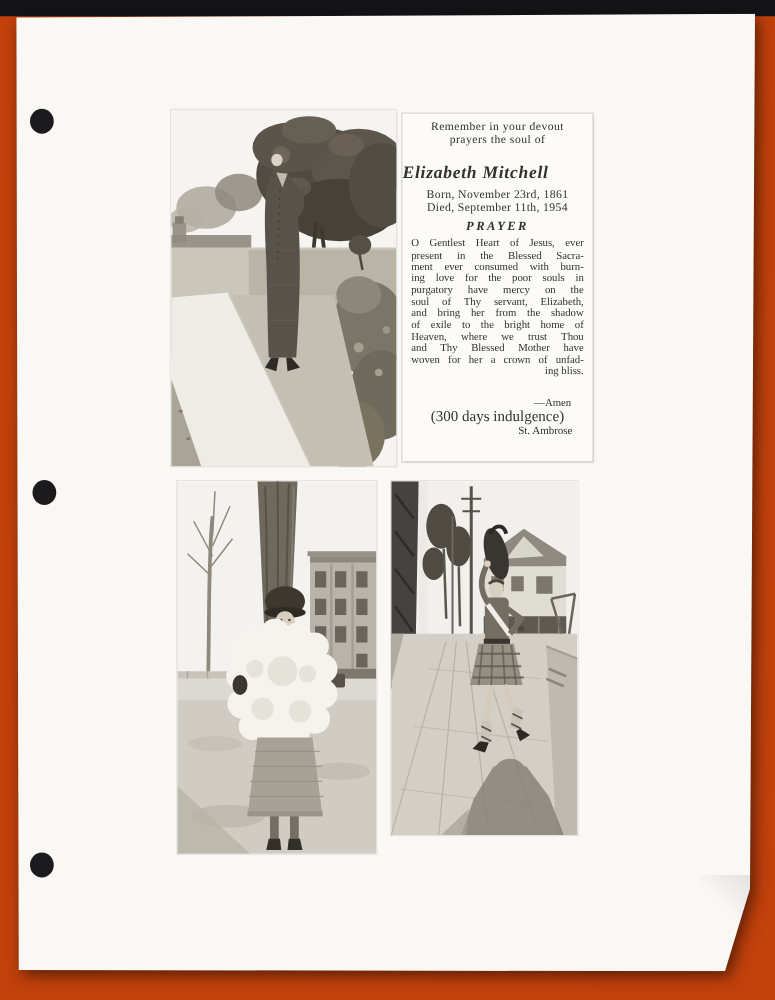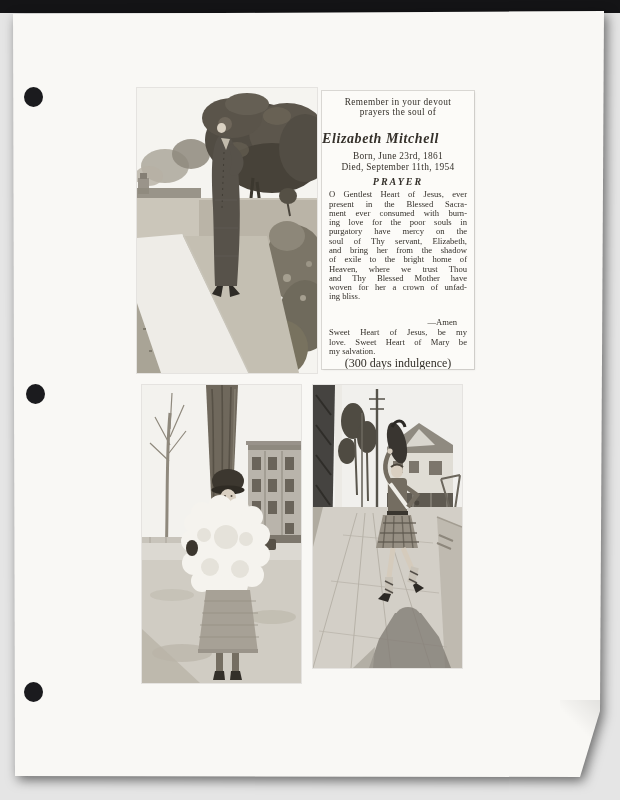--- a/index.html
+++ b/index.html
@@ -1,19 +1,19 @@
 <!DOCTYPE html>
 <html><head>
 <meta charset="utf-8">
 <style>
   * { margin:0; padding:0; box-sizing:border-box; }
   html,body { background:#1c1b1f; }
   .canvas {
     position:relative; width:620px; height:800px; overflow:hidden;
-    background:#e5e5e5;
+    background:#c2410c;
     font-family:"Liberation Serif","DejaVu Serif",serif;
   }
   .top-strip { position:absolute; left:0; top:0; width:620px; height:13px; background:#141416; }
   .paper-wrap { position:absolute; inset:0; filter:drop-shadow(3px 4px 6px rgba(0,0,0,.55)); }
   .paper {
     position:absolute; inset:0;
     background:#f9f8f5;
     clip-path:polygon(13px 14px, 604px 11px, 600px 711px, 580px 777px, 15px 776px);
   }
   .corner-shade{
@@ -40,21 +40,21 @@
   .card .intro { font-size:9.3px; line-height:10.2px; text-align:center; letter-spacing:.4px; }
   .card .name  { font-size:14px; line-height:15px; font-style:italic; font-weight:700;
                  margin-top:14px; letter-spacing:.6px; }
   .card .date  { font-size:9.4px; line-height:10.4px; text-align:center; letter-spacing:.3px; }
   .card .date.first { margin-top:5px; }
   .card .ptitle{ font-size:10px; line-height:11px; font-weight:700; text-align:center;
                  letter-spacing:2px; margin-top:4px;font-style:italic; }
   .para { padding:0 7px; font-size:8.6px; line-height:9.3px; }
   .para.main { margin-top:3px; }
   .jline { text-align:justify; text-align-last:justify; }
-  .lline { text-align:left; }
+  .lline { text-align:right; }
   .amen  { text-align:right; padding-right:10px; line-height:8.5px;margin-top:16px; }
   .sweet { margin-top:2px; }
   .indulgence { text-align:center; font-size:12px; line-height:9.5px; margin-top:3px; }
   .closing { margin-top:3px; }
   .attr { text-align:right; padding-right:16px; font-size:8.8px; line-height:10px; }
 </style>
 </head>
 <body>
 
 <div class="canvas">
@@ -118,43 +118,38 @@
           <path d="M78,112 h22 M77,140 h24 M77,168 h24" stroke="#66615a" stroke-width="1" opacity=".5"></path>
           <path d="M80,198 l-5,8 l9,3 l2,-11 Z" fill="#2e2b26"></path>
           <path d="M96,198 l7,8 l-10,3 l-1,-11 Z" fill="#2e2b26"></path>
         </svg>
       </div>
 
       <section class="card">
         <p class="intro">Remember in your devout</p>
         <p class="intro">prayers the soul of</p>
         <h1 class="name">Elizabeth Mitchell</h1>
-        <p class="date first">Born, June 23rd, 1861</p>
+        <p class="date first">Born, November 23rd, 1861</p>
         <p class="date">Died, September 11th, 1954</p>
         <h2 class="ptitle">PRAYER</h2>
         <div class="para main">
           <div class="jline">O Gentlest Heart of Jesus, ever</div>
           <div class="jline">present in the Blessed Sacra-</div>
           <div class="jline">ment ever consumed with burn-</div>
           <div class="jline">ing love for the poor souls in</div>
           <div class="jline">purgatory have mercy on the</div>
           <div class="jline">soul of Thy servant, Elizabeth,</div>
           <div class="jline">and bring her from the shadow</div>
           <div class="jline">of exile to the bright home of</div>
           <div class="jline">Heaven, where we trust Thou</div>
           <div class="jline">and Thy Blessed Mother have</div>
           <div class="jline">woven for her a crown of unfad-</div>
           <div class="lline">ing bliss.</div>
           <div class="amen">—Amen</div>
         </div>
-        <div class="para sweet">
-          <div class="jline">Sweet Heart of Jesus, be my</div>
-          <div class="jline">love.  Sweet Heart of Mary be</div>
-          <div class="lline">my salvation.</div>
-        </div>
         <p class="indulgence">(300 days indulgence)</p>
         <p class="attr">St. Ambrose</p>
 
       </section>
 
       <div class="photo photo2">
         <svg viewBox="0 0 159 298" role="img" aria-label="Woman in white fur coat and cloche hat on a winter street">
           <rect width="159" height="298" fill="#f3f2ee"></rect>
 
           <g stroke="#8f897d" fill="none">

